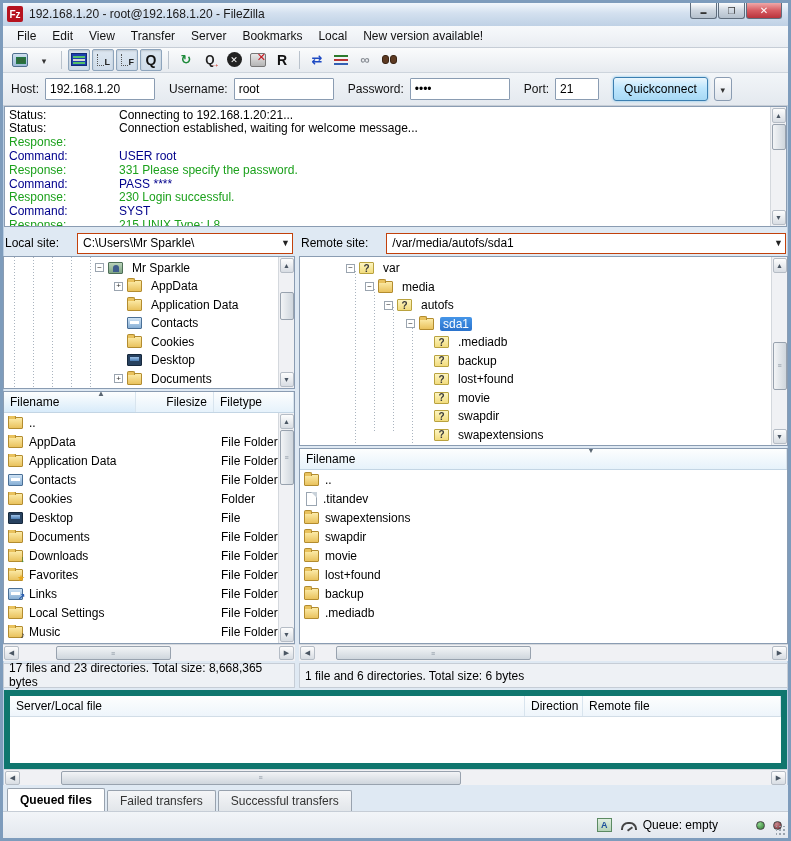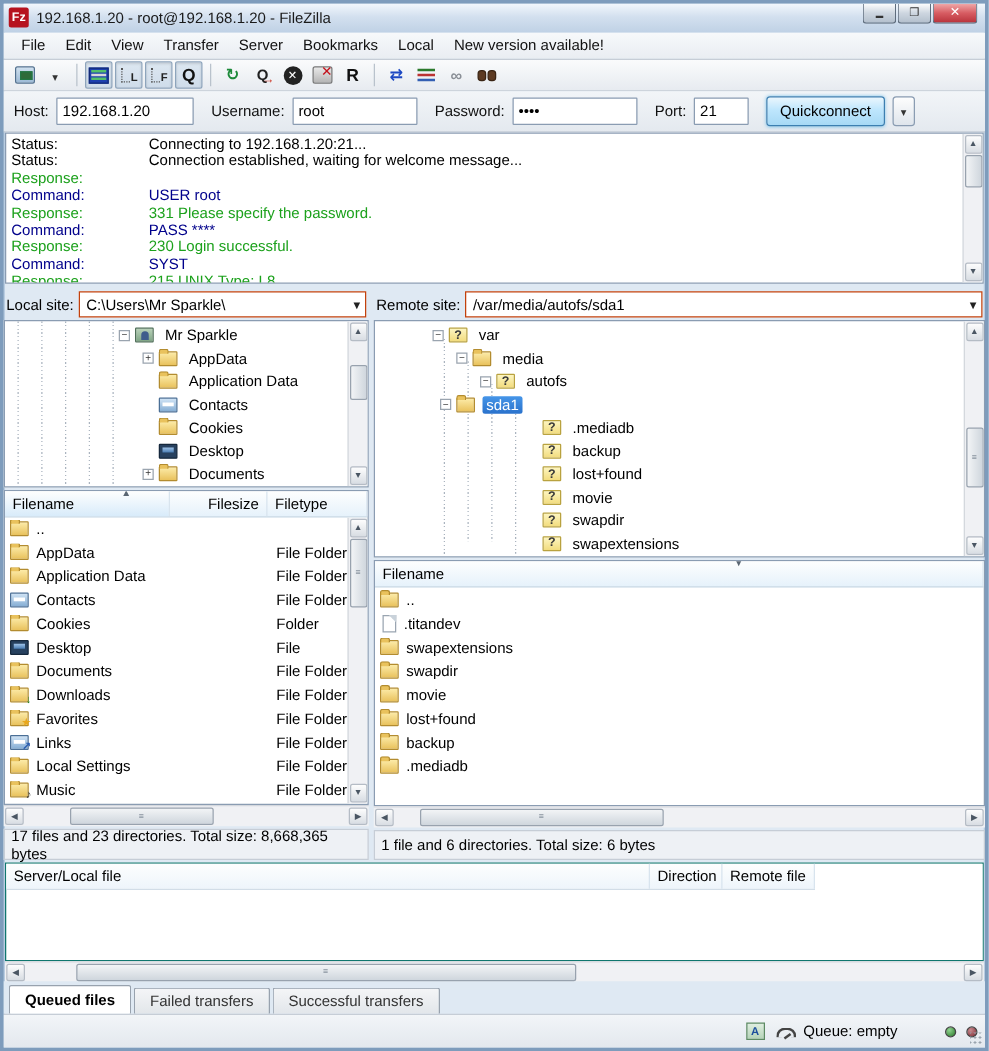--- a/index.html
+++ b/index.html
@@ -74,21 +74,21 @@
   .sb-thumb{width:14px;background:linear-gradient(90deg,#f2f4f6,#cfd6dd);border:1px solid #98a2ae;border-radius:2px;display:flex;align-items:center;justify-content:center;color:#8a94a0;font-size:7px}
   .sb-spacer{flex:1}
   .hscroll{height:17px;background:#f0f1f4;border-top:1px solid #d4d8dd;display:flex;align-items:center;position:relative}
   .hsb-btn{width:15px;height:14px;margin:0 1px;background:linear-gradient(#fdfdfd,#d8dde3);border:1px solid #b5bcc5;border-radius:2px;display:flex;align-items:center;justify-content:center;font-size:7px;color:#4a5663}
   .hsb-thumb{height:14px;background:linear-gradient(#f2f4f6,#cfd6dd);border:1px solid #98a2ae;border-radius:2px;display:flex;align-items:center;justify-content:center;color:#8a94a0;font-size:7px;letter-spacing:1px}
   
   .main{height:457px;display:flex;margin-top:4px}
   .col-local{width:292px;display:flex;flex-direction:column}
   .splitter-v{width:4px}
   .col-remote{flex:1;display:flex;flex-direction:column}
-  .site-row{height:25px;display:flex;align-items:center;padding:1px 2px;gap:4px}
+  .site-row{height:25px;display:flex;align-items:center;padding:1px 2px;gap:18px}
   .combo{flex:1;height:21px;border:1px solid #c2410c;background:#fff;display:flex;align-items:center;padding:0 2px 0 5px}
   .combo .val{flex:1;white-space:nowrap;overflow:hidden}
   .combo .arr{font-size:9px;color:#222}
   .treepanel{background:#fff;border:1px solid #8a9cb2;position:relative;overflow:hidden}
   .tp-local{height:135px}
   .tp-remote{height:192px}
   .tree-rows{position:absolute;left:0;top:2px;right:17px}
   .trow{height:18.5px;display:flex;align-items:center;white-space:nowrap}
   .exp{width:9px;height:9px;border:1px solid #9aa4af;background:#fff;flex:none;display:flex;align-items:center;justify-content:center;font-size:8px;line-height:8px;color:#333;margin-right:4px}
   .exp.plus::after{content:"+"}
@@ -127,21 +127,21 @@
   .i-desktop{background:#27415f;border:1px solid #16283c;border-radius:1px}
   .i-desktop::after{content:"";position:absolute;left:2px;top:2px;right:2px;bottom:4px;background:linear-gradient(#9fc3e8,#4a7db3)}
   .ovl{position:absolute;right:-3px;bottom:-3px;font-size:9px;line-height:9px}
   .ovl-down{color:#1e7d1e;font-weight:bold}
   .ovl-star{color:#e8a71c}
   .ovl-note{color:#333}
   .ovl-link{color:#2a5db0;font-weight:bold}
   
   .dirstatus{height:25px;background:#eef1f5;border:1px solid #c6cdd6;display:flex;align-items:center;padding:0 5px;margin-top:2px}
   
-  .queuepanel{height:83px;background:#fff;border:1px solid #0f766e;margin:2px 1px 0;display:flex;flex-direction:row}
+  .queuepanel{height:83px;background:#fff;border:6px solid #0f766e;margin:2px 1px 0;display:flex;flex-direction:column}
   .qhead{height:21px;display:flex;background:linear-gradient(#fdfefe,#eef5fb);border-bottom:1px solid #d2dde7}
   .qh-file{width:515px}
   .qh-dir{width:58px}
   .qh-remote{flex:1}
   .qbody{flex:1;background:#fff}
   
   .tabs{height:26px;display:flex;align-items:flex-end;padding:3px 4px 0;gap:2px;background:#dfe9f3}
   .tab{height:21px;display:flex;align-items:center;padding:0 12px;border:1px solid #98a2ae;border-bottom:none;border-radius:2px 2px 0 0;background:linear-gradient(#f4f5f7,#e2e6ea);color:#333}
   .tab.active{background:#fff;font-weight:bold;color:#000;height:23px}
   
@@ -532,21 +532,21 @@
           <div class="trow" style="padding-left:65px">
               <span class="exp minus"></span>
               <span class="fi i-folder"></span>
               <span class="tlabel">media</span>
             </div>
           <div class="trow" style="padding-left:84px">
               <span class="exp minus"></span>
               <span class="fi i-qfolder"></span>
               <span class="tlabel">autofs</span>
             </div>
-          <div class="trow" style="padding-left:52px">
+          <div class="trow" style="padding-left:106px">
               <span class="exp minus"></span>
               <span class="fi i-folder"></span>
               <span class="tlabel sel">sda1</span>
             </div>
           <div class="trow" style="padding-left:134px">
               <span class="fi i-qfolder"></span>
               <span class="tlabel">.mediadb</span>
             </div>
           <div class="trow" style="padding-left:134px">
               <span class="fi i-qfolder"></span>

